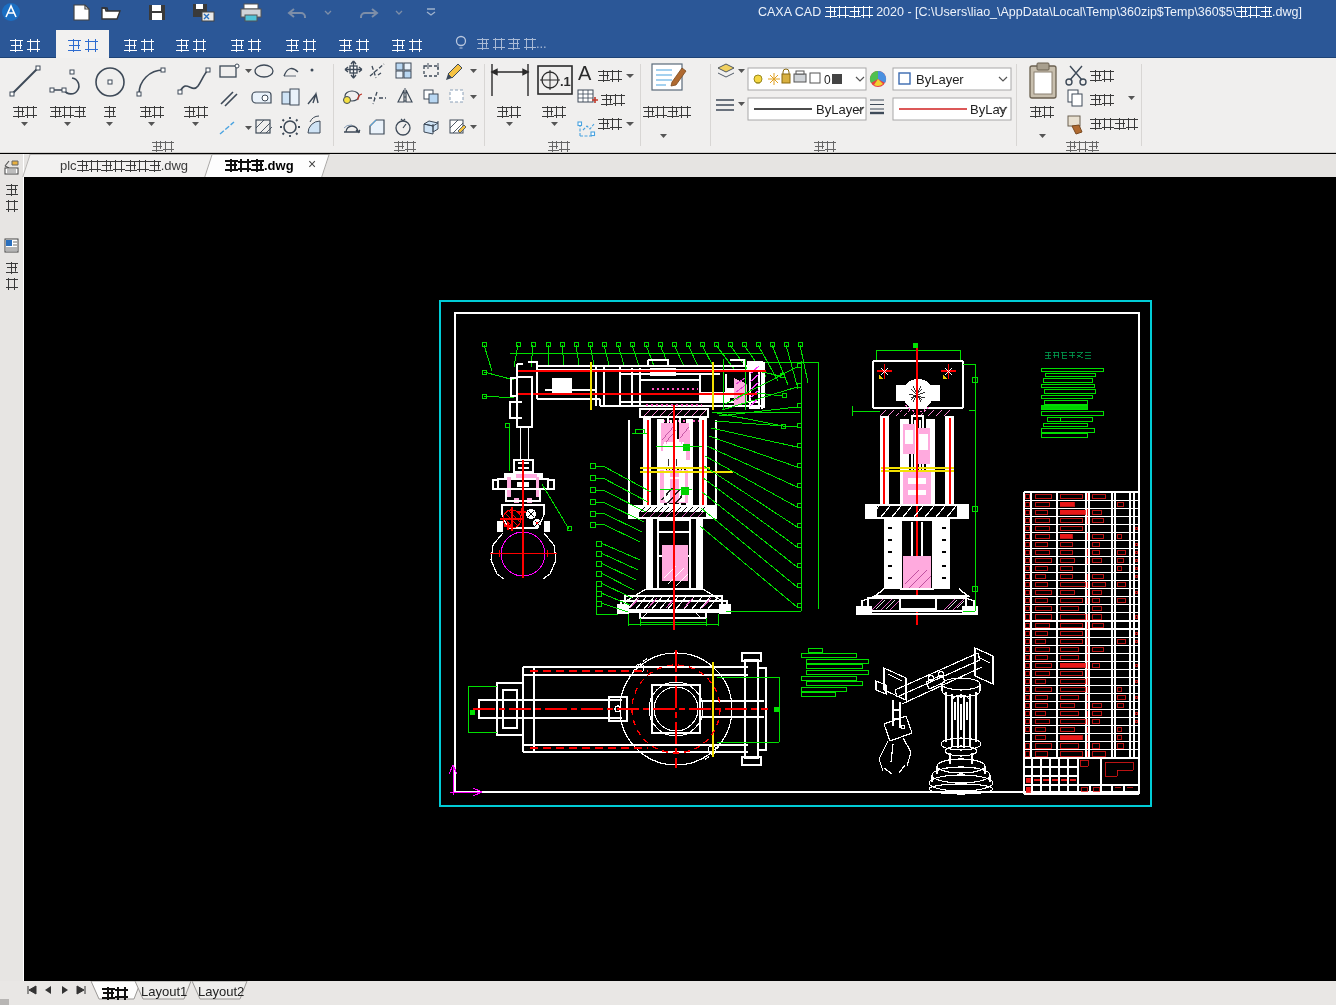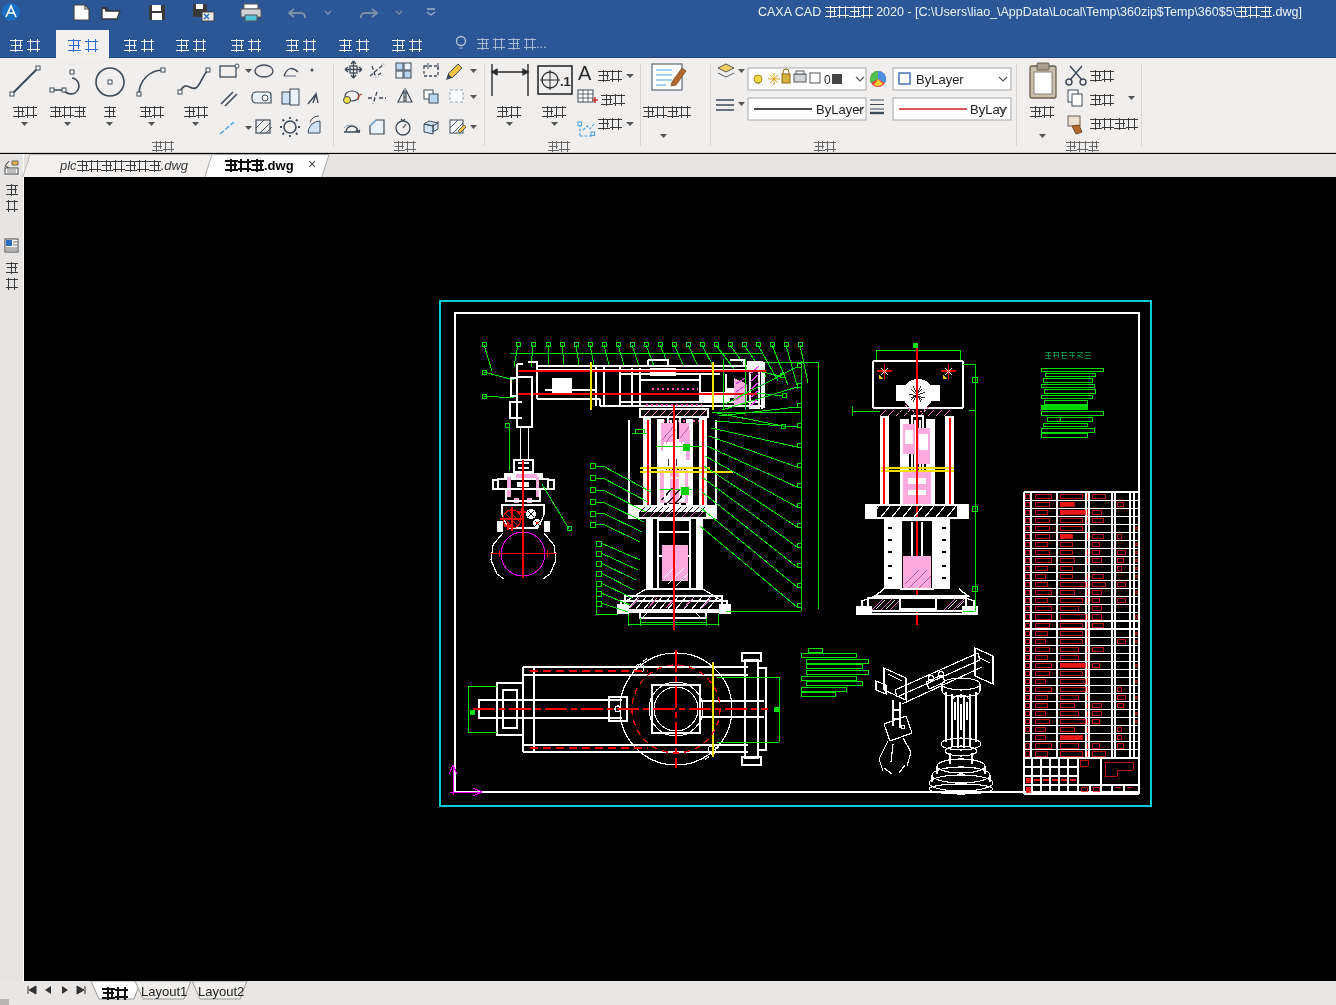--- a/index.html
+++ b/index.html
@@ -397,21 +397,21 @@
 <svg class="abs" style="left:4px;top:238px" width="16" height="16" viewBox="0 0 16 16">
     <rect x="1" y="1" width="13" height="13" fill="#fff" stroke="#444"></rect>
     <rect x="2" y="2" width="6" height="6" fill="#2a6fbd"></rect>
     <path d="M9 4 h4 M9 7 h4 M2 10 h11 M2 12 h11" stroke="#444" stroke-width="0.8"></path>
   </svg>
 
 <div class="abs" style="left:6px;top:258px;"><span class="hz w12 dtx"></span></div>
 <div class="abs" style="left:6px;top:274px;"><span class="hz2 w12 dtx"></span></div>
 
 <div class="abs" style="left:26px;top:154px;width:185px;height:23px;background:#f2f1f0;border:1px solid #b8b6b4;border-bottom:none;transform:skewX(-18deg);"></div>
-<div class="abs" style="left:60px;top:158px;font-size:13px;color:#3a3a3a;font-style:italic;">plc<span class="hz w12 dtx"></span><span class="hz2 w12 dtx"></span><span class="hz w12 dtx"></span><span class="hz2 w12 dtx"></span><span class="hz w12 dtx"></span><span class="hz2 w12 dtx"></span><span class="hz w12 dtx"></span>.dwg</div>
+<div class="abs" style="left:60px;top:158px;font-size:13px;color:#3a3a3a;">plc<span class="hz w12 dtx"></span><span class="hz2 w12 dtx"></span><span class="hz w12 dtx"></span><span class="hz2 w12 dtx"></span><span class="hz w12 dtx"></span><span class="hz2 w12 dtx"></span><span class="hz w12 dtx"></span>.dwg</div>
 
 <div class="abs" style="left:208px;top:154px;width:118px;height:23px;background:#fdfdfd;border:1px solid #a8a6a4;border-bottom:none;transform:skewX(-18deg);"></div>
 <div class="abs" style="left:225px;top:158px;font-size:13px;font-weight:bold;color:#000;"><span class="hz b w13 btx"></span><span class="hz2 w13 btx" style="background-size:100% 2px,2px 100%,2px 100%,100% 2px;"></span><span class="hz b w13 btx"></span>.dwg</div>
 
 <div class="abs" style="left:308px;top:156px;font-size:14px;color:#444;">×</div>
 
 <div class="abs" style="left:25px;top:177px;width:1311px;height:804px;background:#000;"></div>
 <svg class="abs" style="left:24px;top:177px" width="1312" height="804" viewBox="24 177 1312 804" shape-rendering="crispEdges">
 <style>
 .w{stroke:#fff;fill:none;stroke-width:1.15}

